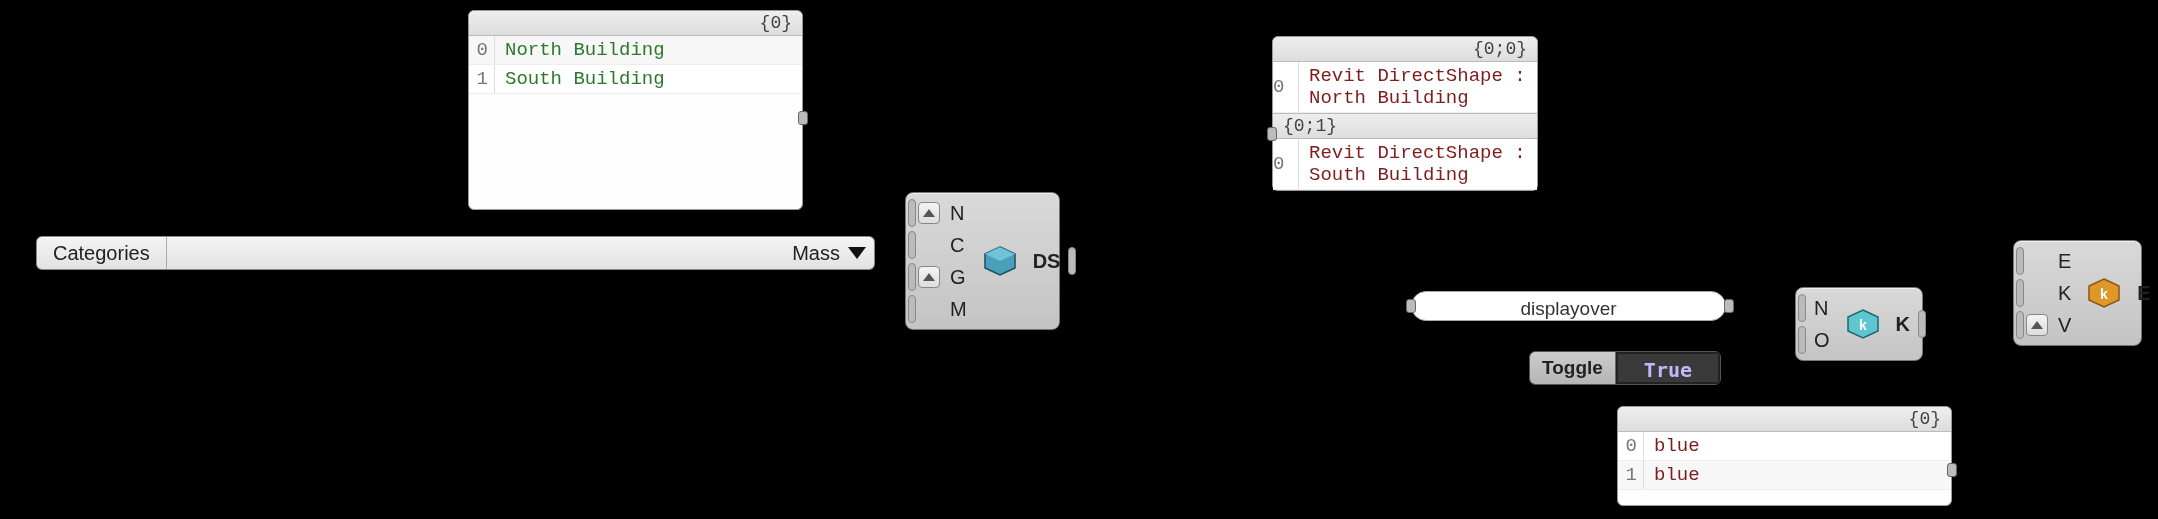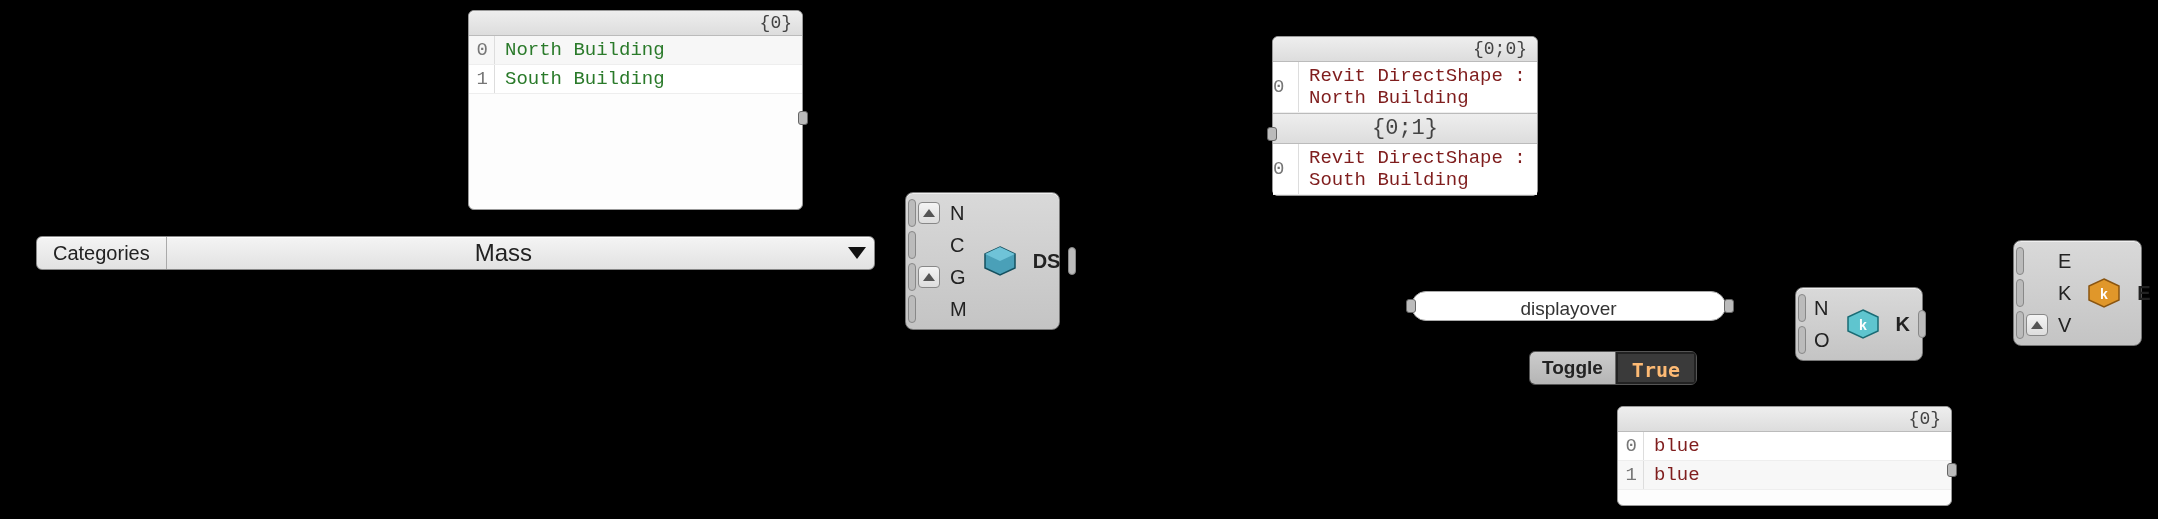--- a/index.html
+++ b/index.html
@@ -48,23 +48,23 @@
   .val {
     padding-left: 10px;
     color: #2a7a2a;
     white-space: pre;
   }
   .val-plain { color:#7f1d1d; }
   .sub-header {
     background: linear-gradient(#eee,#ddd);
     border-top:1px solid #bbb;
     border-bottom:1px solid #bbb;
-    text-align:center;
+    text-align:left;
     padding:2px 10px;
-    font-size:22px;
+    font-size:18px;
     color:#444;
   }
   .multiline { line-height:22px; padding:3px 0 3px 10px; }
 
   
   .dropdown {
     position:absolute;
     display:flex;
     border:1px solid #888;
     border-radius:6px;
@@ -75,23 +75,23 @@
   .dropdown .label {
     padding:0 16px;
     line-height:32px;
     font-size:20px;
     font-family:Arial,Helvetica,sans-serif;
     color:#222;
     border-right:1px solid #aaa;
   }
   .dropdown .value {
     flex:1;
-    text-align:center;
+    text-align:right;
     line-height:32px;
-    font-size:24px;
+    font-size:20px;
     font-family:Arial,Helvetica,sans-serif;
     color:#222;
   }
   .dropdown .arrow {
     width:34px;
     display:flex;
     align-items:center;
     justify-content:center;
   }
   .tri-down {
@@ -189,22 +189,22 @@
     background:linear-gradient(#ccc,#b5b5b5);
     padding:0 12px;
     line-height:32px;
     font-family:Arial,Helvetica,sans-serif;
     font-size:19px;
     color:#222;
     border-right:1px solid #666;
   }
   .toggle .t-value {
     background:#3a3a3a;
-    color:#fdba74;
-    padding:0 14px;
+    color:#c4b5fd;
+    padding:0 26px;
     line-height:32px;
     font-size:20px;
     font-family:Consolas,monospace;
     border:2px solid #222;
   }
 
   
   .conn {
     position:absolute;
     width:10px;height:14px;

